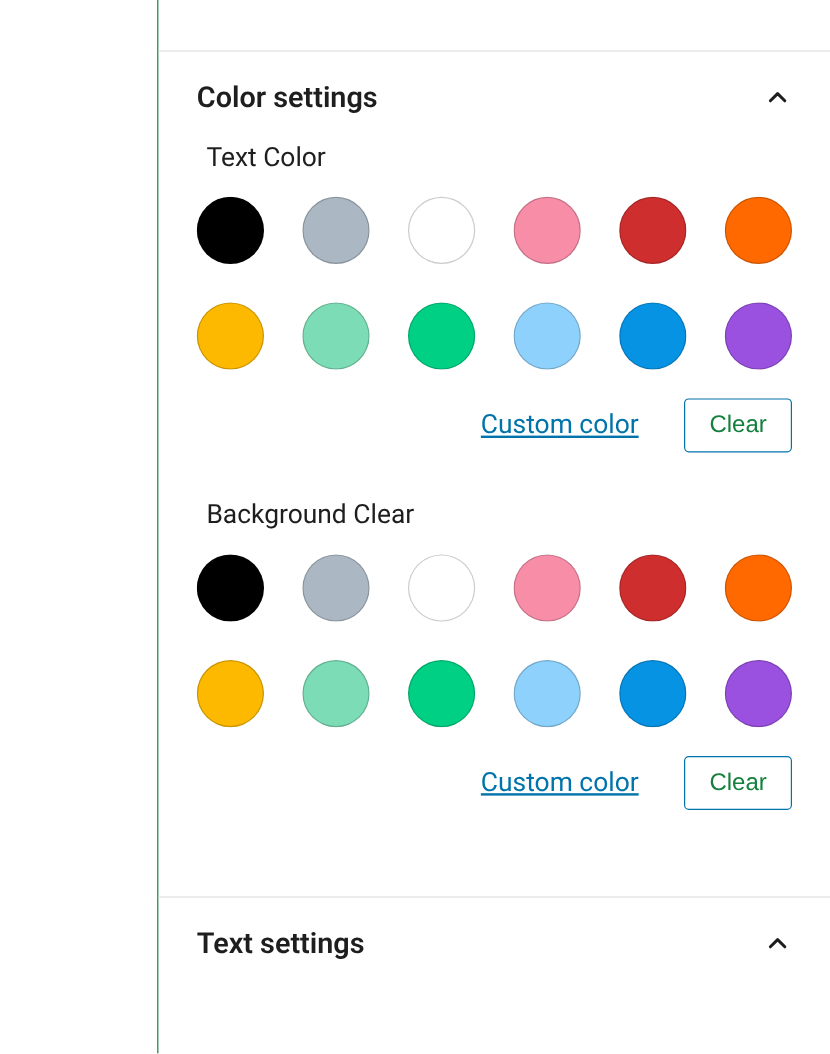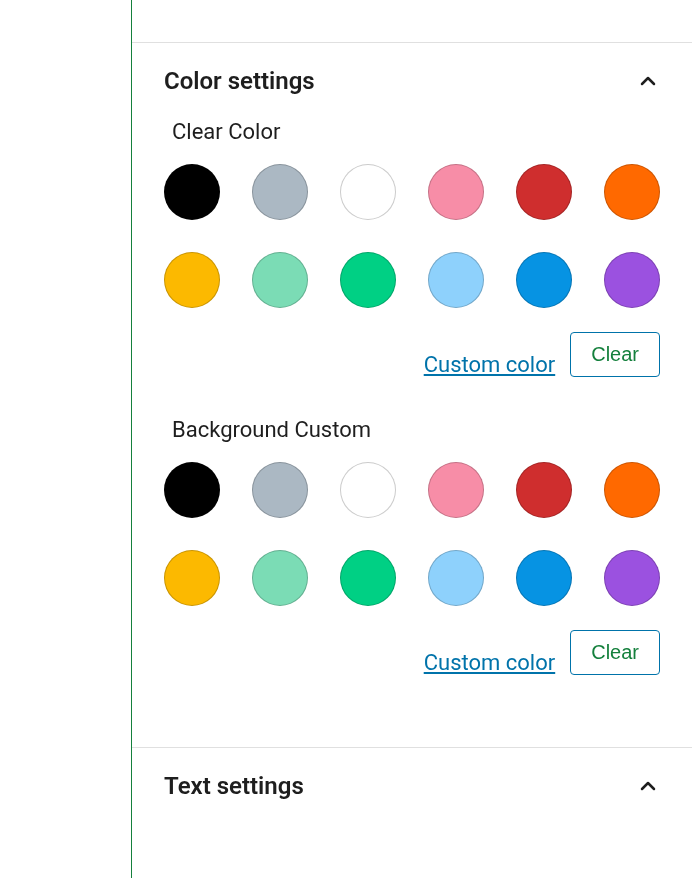--- a/index.html
+++ b/index.html
@@ -59,22 +59,22 @@
     .swatch {
       width: 56px;
       height: 56px;
       border-radius: 50%;
       border: 1px solid rgba(0,0,0,0.2);
       cursor: pointer;
     }
     .color-actions {
       display: flex;
       justify-content: flex-end;
-      align-items: flex-end;
-      gap: 15px;
+      align-items: center;
+      gap: 38px;
     }
     .custom-color-link {
       color: #0073aa;
       text-decoration: underline;
       font-size: 22px;
       cursor: pointer;
     }
     .clear-button {
       border: 1px solid #0073aa;
       background: transparent;
@@ -99,21 +99,21 @@
       <span class="panel-title">Color settings</span>
       <span class="chevron">
         <svg viewBox="0 0 24 24" width="24" height="24">
             <path d="M6 15l6-6 6 6" stroke="#1e1e1e" stroke-width="2.5" fill="none" stroke-linecap="round" stroke-linejoin="round"></path>
           </svg>
       </span>
     </div>
     <div class="panel-body">
 
       <div class="color-section">
-        <div class="color-section-title">Clear Color</div>
+        <div class="color-section-title">Text Color</div>
         <div class="swatch-grid">
             <button class="swatch" style="background-color: rgb(0, 0, 0);"></button>
             <button class="swatch" style="background-color: rgb(171, 184, 195);"></button>
             <button class="swatch" style="background-color: rgb(255, 255, 255);"></button>
             <button class="swatch" style="background-color: rgb(247, 141, 167);"></button>
             <button class="swatch" style="background-color: rgb(207, 46, 46);"></button>
             <button class="swatch" style="background-color: rgb(255, 105, 0);"></button>
             <button class="swatch" style="background-color: rgb(252, 185, 0);"></button>
             <button class="swatch" style="background-color: rgb(123, 220, 181);"></button>
             <button class="swatch" style="background-color: rgb(0, 208, 132);"></button>
@@ -121,21 +121,21 @@
             <button class="swatch" style="background-color: rgb(6, 147, 227);"></button>
             <button class="swatch" style="background-color: rgb(155, 81, 224);"></button>
           </div>
         <div class="color-actions">
           <a class="custom-color-link">Custom color</a>
           <button class="clear-button">Clear</button>
         </div>
       </div>
 
       <div class="color-section">
-        <div class="color-section-title">Background Custom</div>
+        <div class="color-section-title">Background Clear</div>
         <div class="swatch-grid">
             <button class="swatch" style="background-color: rgb(0, 0, 0);"></button>
             <button class="swatch" style="background-color: rgb(171, 184, 195);"></button>
             <button class="swatch" style="background-color: rgb(255, 255, 255);"></button>
             <button class="swatch" style="background-color: rgb(247, 141, 167);"></button>
             <button class="swatch" style="background-color: rgb(207, 46, 46);"></button>
             <button class="swatch" style="background-color: rgb(255, 105, 0);"></button>
             <button class="swatch" style="background-color: rgb(252, 185, 0);"></button>
             <button class="swatch" style="background-color: rgb(123, 220, 181);"></button>
             <button class="swatch" style="background-color: rgb(0, 208, 132);"></button>

